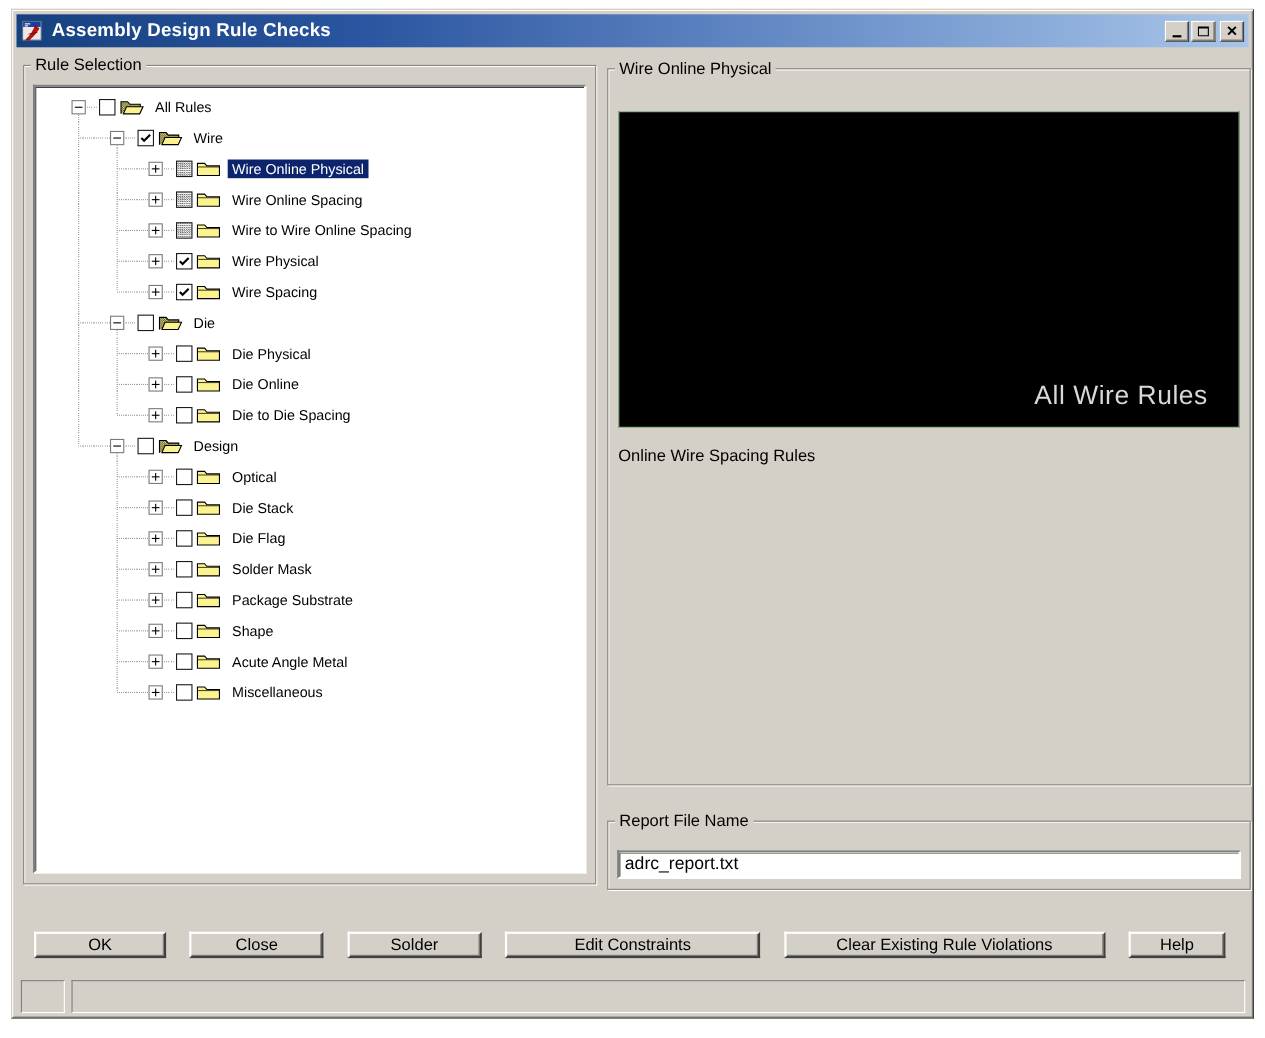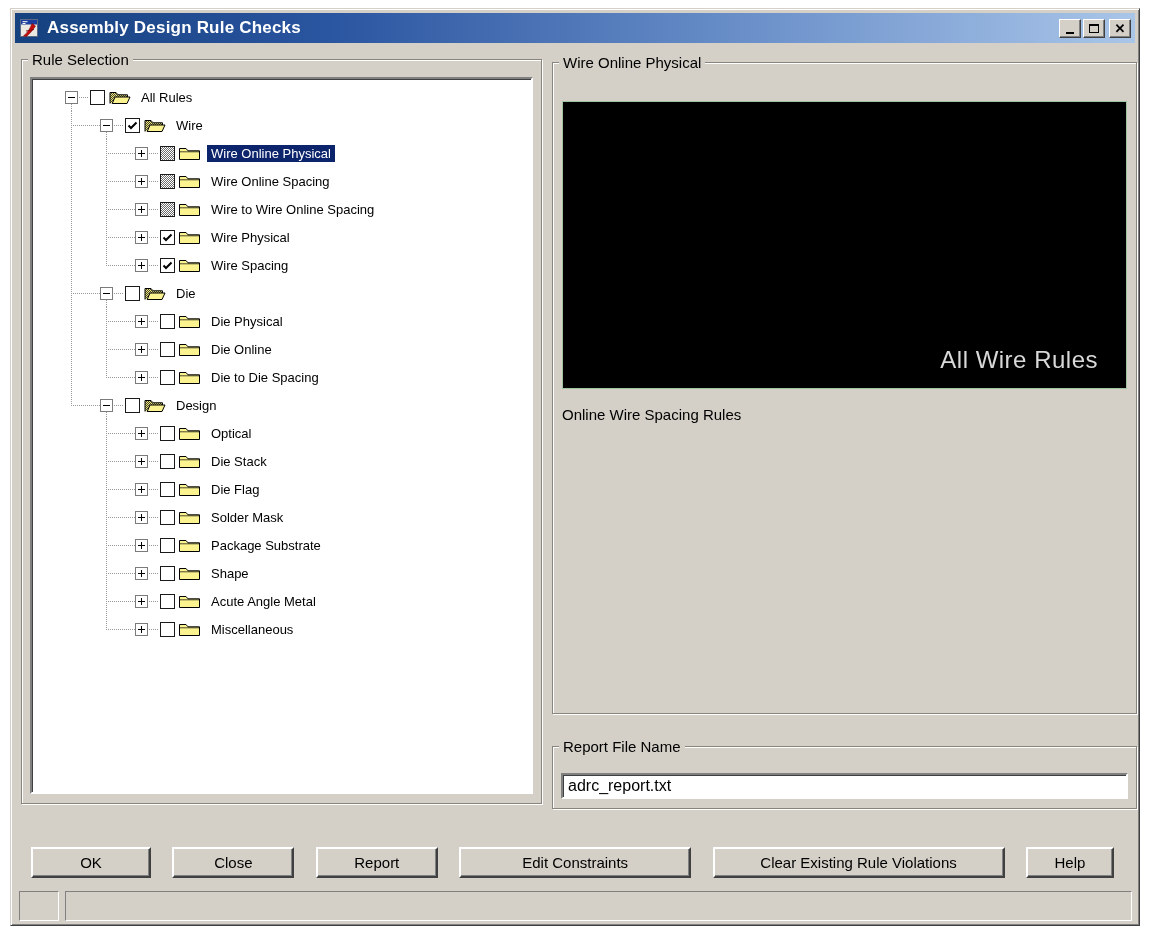--- a/index.html
+++ b/index.html
@@ -96,21 +96,21 @@
     position:absolute; left:8px; right:8px; top:26px; height:26px;
     background:#fff; border:2px solid; border-color:#808080 #ffffff #ffffff #808080;
     box-shadow: inset 1px 1px 0 #404040;
     font-family:"Liberation Sans", sans-serif; font-size:16px; color:#000; padding:2px 5px; outline:none;
   }
 
   
   .btn-row { position:absolute; left:20px; right:25px; top:838px; height:31px;
              display:flex; justify-content:space-between; }
   .btn {
-    height:31px; background:var(--dialog_bg); font-family:"Liberation Sans", sans-serif;
+    height:24px; background:var(--dialog_bg); font-family:"Liberation Sans", sans-serif;
     font-size:15px; color:#000;
     border:2px solid; border-color:#ffffff #404040 #404040 #ffffff;
     box-shadow: inset -1px -1px 0 #808080; cursor:default;
   }
   .btn:nth-child(1){ width:120px; } .btn:nth-child(2){ width:122px; }
   .btn:nth-child(3){ width:122px; } .btn:nth-child(4){ width:232px; }
   .btn:nth-child(5){ width:292px; } .btn:nth-child(6){ width:88px; }
 
   
   .statusbar { position:absolute; left:8px; right:7px; top:882px; height:30px; display:flex; }
@@ -554,21 +554,21 @@
   </div>
 
   <div class="groupbox gb-report">
     <span class="legend">Report File Name</span>
     <input class="report-input" type="text" value="adrc_report.txt" style="">
   </div>
 
   <div class="btn-row">
     <button class="btn">OK</button>
     <button class="btn">Close</button>
-    <button class="btn">Report</button>
+    <button class="btn">Solder</button>
     <button class="btn">Edit Constraints</button>
     <button class="btn">Clear Existing Rule Violations</button>
     <button class="btn">Help</button>
   </div>
 
   <div class="statusbar">
     <div class="status-cell small"></div>
     <div class="status-cell large"></div>
   </div>
 

